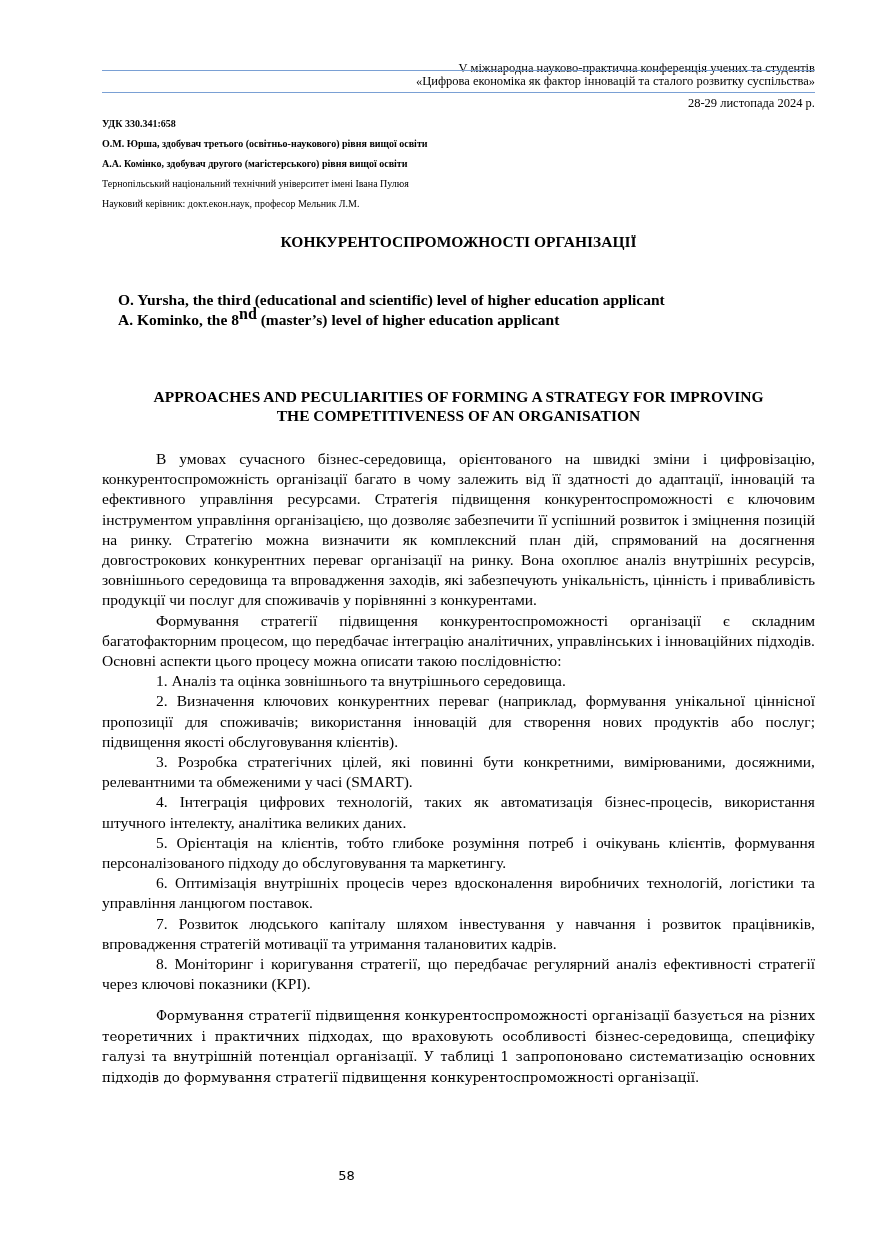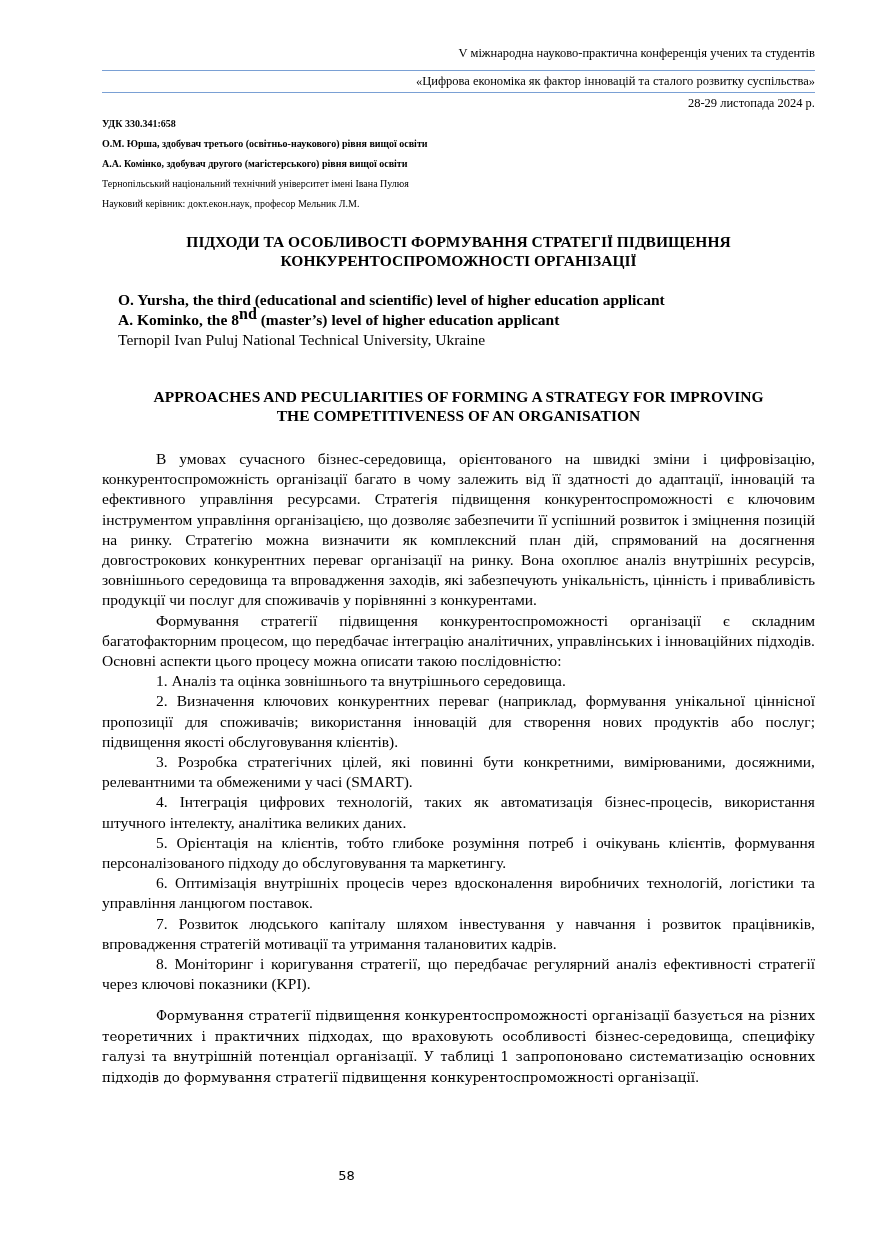--- a/index.html
+++ b/index.html
@@ -1,21 +1,21 @@
 <!DOCTYPE html>
 <html><head>
 <meta charset="utf-8">
 <style>
   html, body { margin: 0; padding: 0; background: #ffffff; }
   body { width: 877px; height: 1240px; position: relative; overflow: hidden; color: #000; }
   .page { position: absolute; left: 102px; top: 0; width: 713px; font-family: "Liberation Serif", serif; }
 
   .hdr { position: absolute; left: 0; width: 713px; text-align: right; font-size: 12.5px; line-height: 16px; }
   .hdr-line { position: absolute; left: 0; width: 713px; height: 0; border-top: 1.5px solid #7aa0d4; }
-  #h1 { top: 45px; }
+  #h1 { top: 60px; }
   #l1 { top: 70px; }
   #h2 { top: 73px; }
   #l2 { top: 92px; }
   #h3 { top: 95px; }
 
   .authors { position: absolute; left: 0; top: 114px; width: 713px; font-size: 10px; line-height: 20px; }
   .authors .b { font-weight: bold; }
 
   .title { position: absolute; left: 0; width: 713px; text-align: center; font-weight: bold; font-size: 15.5px; line-height: 19px; }
   #title-ua { top: 232px; }
@@ -43,28 +43,26 @@
 
   <div class="authors">
     <div class="b">УДК 330.341:658</div>
     <div class="b">О.М. Юрша, здобувач третього (освітньо-наукового) рівня вищої освіти</div>
     <div class="b">А.А. Комінко, здобувач другого (магістерського) рівня вищої освіти</div>
     <div>Тернопільський національний технічний університет імені Івана Пулюя</div>
     <div>Науковий керівник: докт.екон.наук, професор Мельник Л.М.</div>
   </div>
 
   <div class="title" id="title-ua">
-    <div>ПІДХОДИ ТА ОСОБЛИВОСТІ ФОРМУВАННЯ СТРАТЕГІЇ ПІДВИЩЕННЯ</div>
     <div>КОНКУРЕНТОСПРОМОЖНОСТІ ОРГАНІЗАЦІЇ</div>
   </div>
 
   <div class="authors-en">
     <div class="b">O. Yursha, the third (educational and scientific) level of higher education applicant</div>
     <div class="b"><span>A. Kominko, the 8</span><sup>nd</sup><span> (master’s) level of higher education applicant</span></div>
-    <div>Ternopil Ivan Puluj National Technical University, Ukraine</div>
   </div>
 
   <div class="title" id="title-en">
     <div>APPROACHES AND PECULIARITIES OF FORMING A STRATEGY FOR IMPROVING</div>
     <div>THE COMPETITIVENESS OF AN ORGANISATION</div>
   </div>
 
   <div class="body">
     <p>В умовах сучасного бізнес-середовища, орієнтованого на швидкі зміни і цифровізацію, конкурентоспроможність організації багато в чому залежить від її здатності до адаптації, інновацій та ефективного управління ресурсами. Стратегія підвищення конкурентоспроможності є ключовим інструментом управління організацією, що дозволяє забезпечити її успішний розвиток і зміцнення позицій на ринку. Стратегію можна визначити як комплексний план дій, спрямований на досягнення довгострокових конкурентних переваг організації на ринку. Вона охоплює аналіз внутрішніх ресурсів, зовнішнього середовища та впровадження заходів, які забезпечують унікальність, цінність і привабливість продукції чи послуг для споживачів у порівнянні з конкурентами.</p>
     <p>Формування стратегії підвищення конкурентоспроможності організації є складним багатофакторним процесом, що передбачає інтеграцію аналітичних, управлінських і інноваційних підходів. Основні аспекти цього процесу можна описати такою послідовністю:</p>

